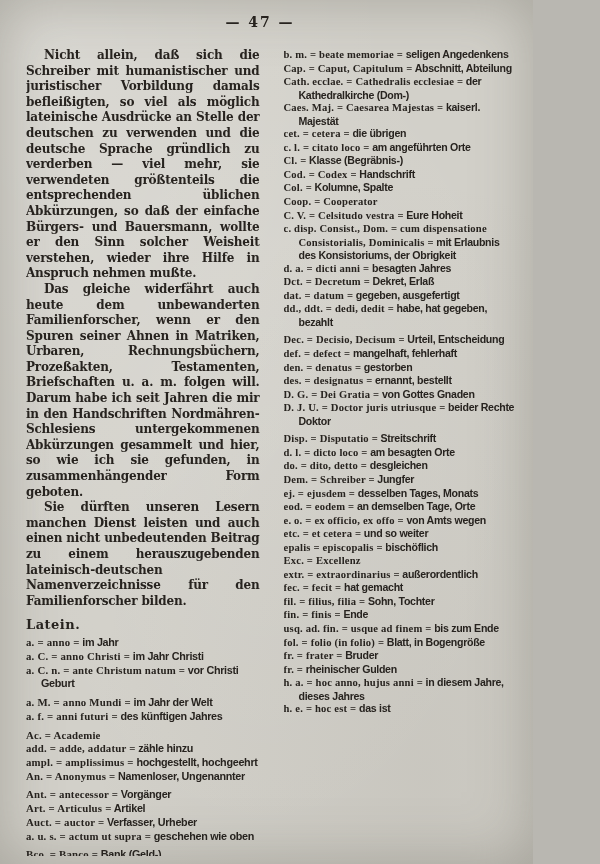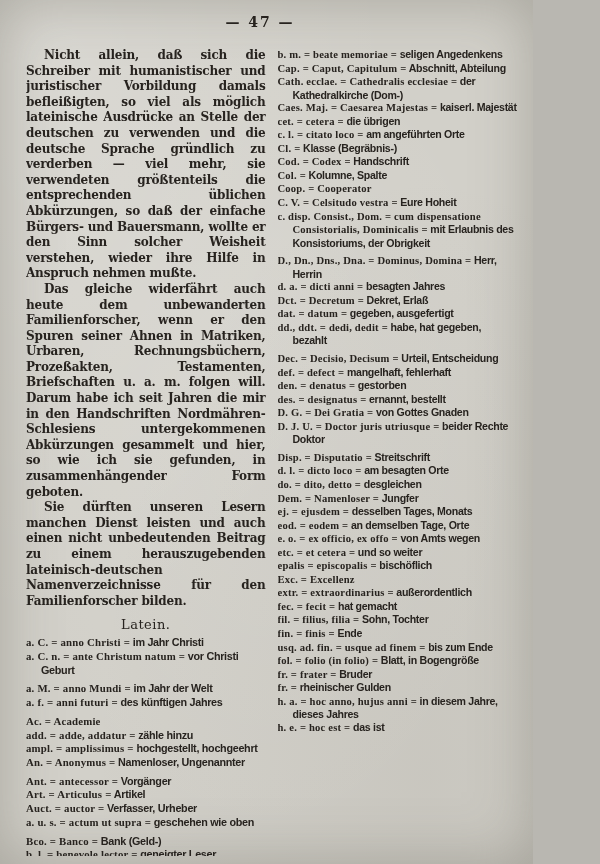--- a/index.html
+++ b/index.html
@@ -16,36 +16,35 @@
     color:#27231f;
     font-family:"DejaVu Serif","Liberation Serif",serif;
   }
   .header{
     position:absolute;top:14px;left:0;width:520px;
     text-align:center;
     font-weight:bold;font-size:14px;letter-spacing:2px;
   }
   .cols{
     position:absolute;top:48px;left:26px;right:16px;bottom:8px;
-    display:flex;gap:12px;
+    display:flex;gap:24px;
   }
   .col{flex:1 1 0;overflow:hidden;}
   .col-left{max-width:272px;}
   .intro p{
     margin:0;
     text-align:justify;
     text-indent:1.5em;
     font-size:12px;
     line-height:15.6px;
     font-weight:bold;
     letter-spacing:-0.2px;
   }
   .latein-heading{
-    text-align:center;
-    font-weight:normal;
+    font-weight:bold;
     font-size:13px;
     margin:8px 0 4px 0;
     letter-spacing:.5px;
   }
   .glossary{font-size:10.8px;line-height:12.7px;}
   .entry{
     padding-left:15px;text-indent:-15px;
     margin:0;
   }
   .entry.gap{margin-top:5px;}
@@ -70,20 +69,21 @@
   <div class="cols">
 
     <div class="col col-left">
       <div class="intro">
         <p>Nicht allein, daß sich die Schreiber mit humanistischer und juristischer Vorbildung damals befleißigten, so viel als möglich lateinische Ausdrücke an Stelle der deutschen zu verwenden und die deutsche Sprache gründlich zu verderben — viel mehr, sie verwendeten größtenteils die entsprechenden üblichen Abkürzungen, so daß der einfache Bürgers- und Bauersmann, wollte er den Sinn solcher Weisheit verstehen, wieder ihre Hilfe in Anspruch nehmen mußte.</p>
         <p>Das gleiche widerfährt auch heute dem unbewanderten Familienforscher, wenn er den Spuren seiner Ahnen in Matriken, Urbaren, Rechnungsbüchern, Prozeßakten, Testamenten, Briefschaften u. a. m. folgen will. Darum habe ich seit Jahren die mir in den Handschriften Nordmähren-Schlesiens untergekommenen Abkürzungen gesammelt und hier, so wie ich sie gefunden, in zusammenhängender Form geboten.</p>
         <p>Sie dürften unseren Lesern manchen Dienst leisten und auch einen nicht unbedeutenden Beitrag zu einem herauszugebenden lateinisch-deutschen Namenverzeichnisse für den Familienforscher bilden.</p>
       </div>
       <div class="latein-heading">Latein.</div>
       <div class="glossary">
+          <div class="entry"><span class="lat">a. = anno =</span><span class="ger"> im Jahr</span></div>
           <div class="entry"><span class="lat">a. C. = anno Christi =</span><span class="ger"> im Jahr Christi</span></div>
           <div class="entry"><span class="lat">a. C. n. = ante Christum natum =</span><span class="ger"> vor Christi Geburt</span></div>
           <div class="entry gap"><span class="lat">a. M. = anno Mundi =</span><span class="ger"> im Jahr der Welt</span></div>
           <div class="entry"><span class="lat">a. f. = anni futuri =</span><span class="ger"> des künftigen Jahres</span></div>
           <div class="entry gap"><span class="lat">Ac. = Academie</span></div>
           <div class="entry"><span class="lat">add. = adde, addatur =</span><span class="ger"> zähle hinzu</span></div>
           <div class="entry"><span class="lat">ampl. = amplissimus =</span><span class="ger"> hochgestellt, hochgeehrt</span></div>
           <div class="entry"><span class="lat">An. = Anonymus =</span><span class="ger"> Namenloser, Ungenannter</span></div>
           <div class="entry gap"><span class="lat">Ant. = antecessor =</span><span class="ger"> Vorgänger</span></div>
           <div class="entry"><span class="lat">Art. = Articulus =</span><span class="ger"> Artikel</span></div>
@@ -102,35 +102,34 @@
           <div class="entry"><span class="lat">Cath. ecclae. = Cathedralis ecclesiae =</span><span class="ger"> der Kathedralkirche (Dom-)</span></div>
           <div class="entry"><span class="lat">Caes. Maj. = Caesarea Majestas =</span><span class="ger"> kaiserl. Majestät</span></div>
           <div class="entry"><span class="lat">cet. = cetera =</span><span class="ger"> die übrigen</span></div>
           <div class="entry"><span class="lat">c. l. = citato loco =</span><span class="ger"> am angeführten Orte</span></div>
           <div class="entry"><span class="lat">Cl. =</span><span class="ger"> Klasse (Begräbnis-)</span></div>
           <div class="entry"><span class="lat">Cod. = Codex =</span><span class="ger"> Handschrift</span></div>
           <div class="entry"><span class="lat">Col. =</span><span class="ger"> Kolumne, Spalte</span></div>
           <div class="entry"><span class="lat">Coop. = Cooperator</span></div>
           <div class="entry"><span class="lat">C. V. = Celsitudo vestra =</span><span class="ger"> Eure Hoheit</span></div>
           <div class="entry"><span class="lat">c. disp. Consist., Dom. = cum dispensatione Consistorialis, Dominicalis =</span><span class="ger"> mit Erlaubnis des Konsistoriums, der Obrigkeit</span></div>
-          <div class="entry gap"><span class="lat">D., Dn., Dns., Dna. = Dominus, Domina =</span><span class="ger"> Herr, Herrin</span></div>
           <div class="entry"><span class="lat">d. a. = dicti anni =</span><span class="ger"> besagten Jahres</span></div>
           <div class="entry"><span class="lat">Dct. = Decretum =</span><span class="ger"> Dekret, Erlaß</span></div>
           <div class="entry"><span class="lat">dat. = datum =</span><span class="ger"> gegeben, ausgefertigt</span></div>
           <div class="entry"><span class="lat">dd., ddt. = dedi, dedit =</span><span class="ger"> habe, hat gegeben, bezahlt</span></div>
           <div class="entry gap"><span class="lat">Dec. = Decisio, Decisum =</span><span class="ger"> Urteil, Entscheidung</span></div>
           <div class="entry"><span class="lat">def. = defect =</span><span class="ger"> mangelhaft, fehlerhaft</span></div>
           <div class="entry"><span class="lat">den. = denatus =</span><span class="ger"> gestorben</span></div>
           <div class="entry"><span class="lat">des. = designatus =</span><span class="ger"> ernannt, bestellt</span></div>
           <div class="entry"><span class="lat">D. G. = Dei Gratia =</span><span class="ger"> von Gottes Gnaden</span></div>
           <div class="entry"><span class="lat">D. J. U. = Doctor juris utriusque =</span><span class="ger"> beider Rechte Doktor</span></div>
           <div class="entry gap"><span class="lat">Disp. = Disputatio =</span><span class="ger"> Streitschrift</span></div>
           <div class="entry"><span class="lat">d. l. = dicto loco =</span><span class="ger"> am besagten Orte</span></div>
           <div class="entry"><span class="lat">do. = dito, detto =</span><span class="ger"> desgleichen</span></div>
-          <div class="entry"><span class="lat">Dem. = Namenloser =</span><span class="ger"> Jungfer</span></div>
+          <div class="entry"><span class="lat">Dem. = Schreiber =</span><span class="ger"> Jungfer</span></div>
           <div class="entry"><span class="lat">ej. = ejusdem =</span><span class="ger"> desselben Tages, Monats</span></div>
           <div class="entry"><span class="lat">eod. = eodem =</span><span class="ger"> an demselben Tage, Orte</span></div>
           <div class="entry"><span class="lat">e. o. = ex officio, ex offo =</span><span class="ger"> von Amts wegen</span></div>
           <div class="entry"><span class="lat">etc. = et cetera =</span><span class="ger"> und so weiter</span></div>
           <div class="entry"><span class="lat">epalis = episcopalis =</span><span class="ger"> bischöflich</span></div>
           <div class="entry"><span class="lat">Exc. = Excellenz</span></div>
           <div class="entry"><span class="lat">extr. = extraordinarius =</span><span class="ger"> außerordentlich</span></div>
           <div class="entry"><span class="lat">fec. = fecit =</span><span class="ger"> hat gemacht</span></div>
           <div class="entry"><span class="lat">fil. = filius, filia =</span><span class="ger"> Sohn, Tochter</span></div>
           <div class="entry"><span class="lat">fin. = finis =</span><span class="ger"> Ende</span></div>

